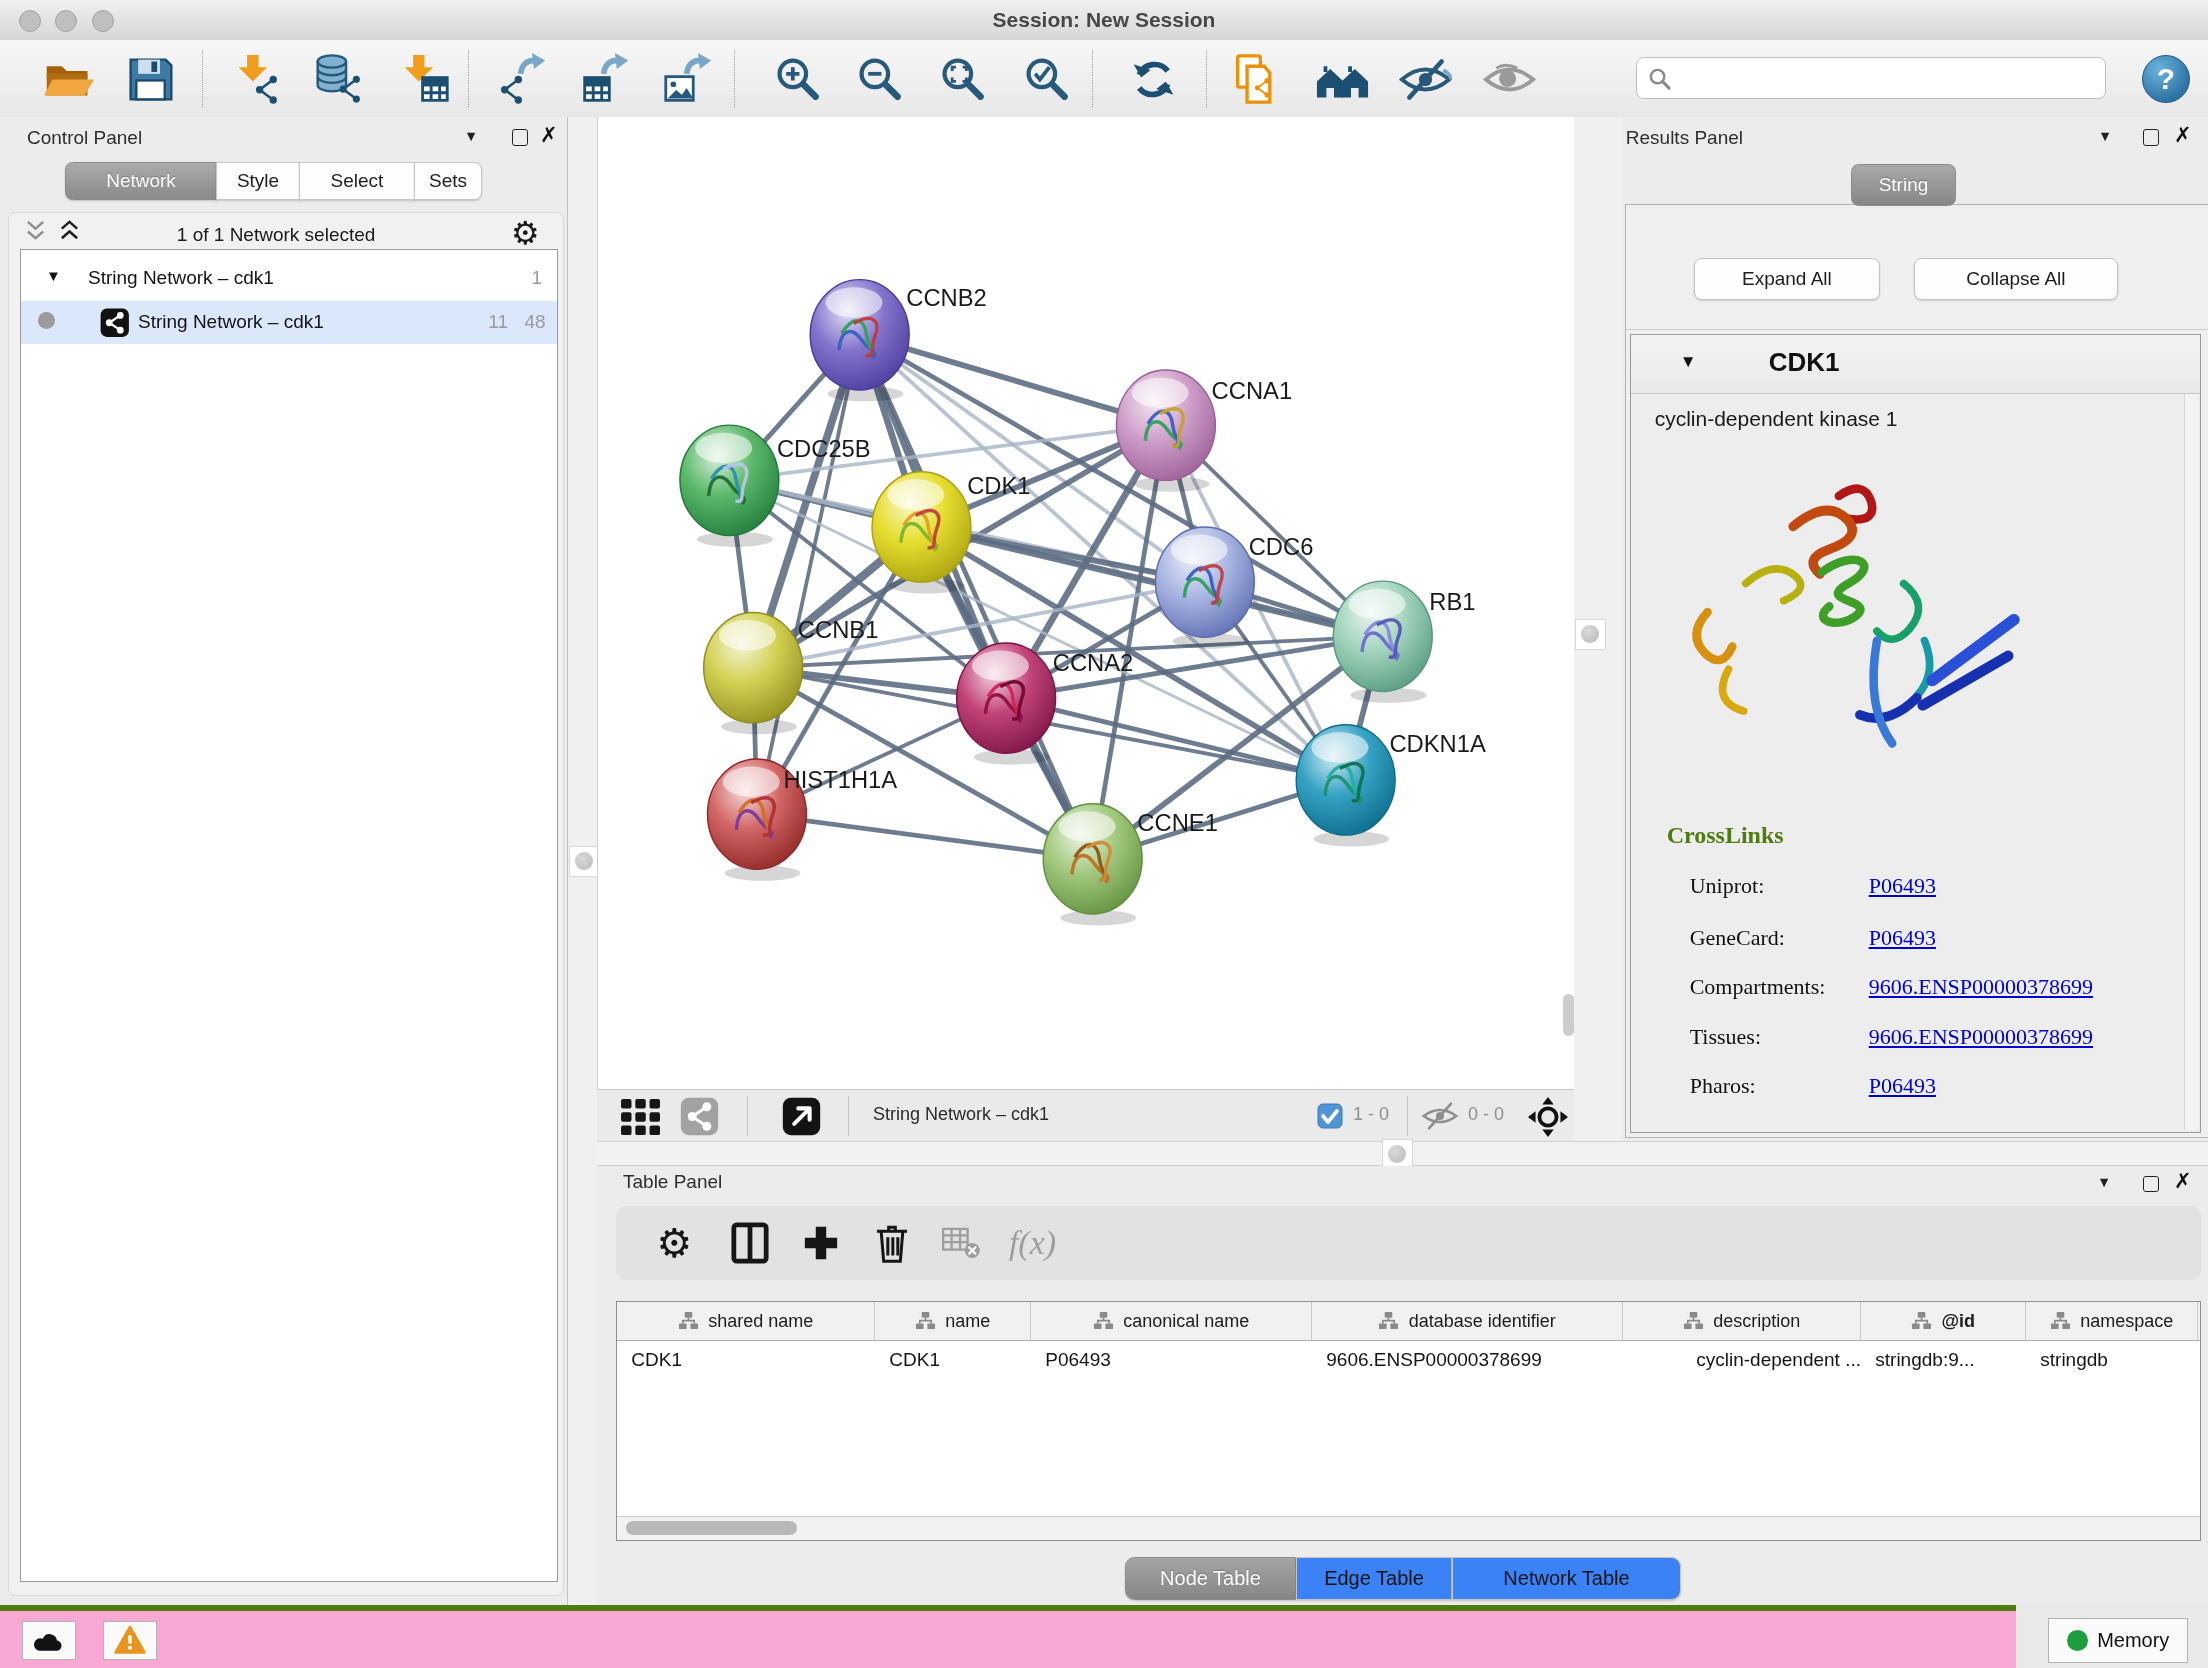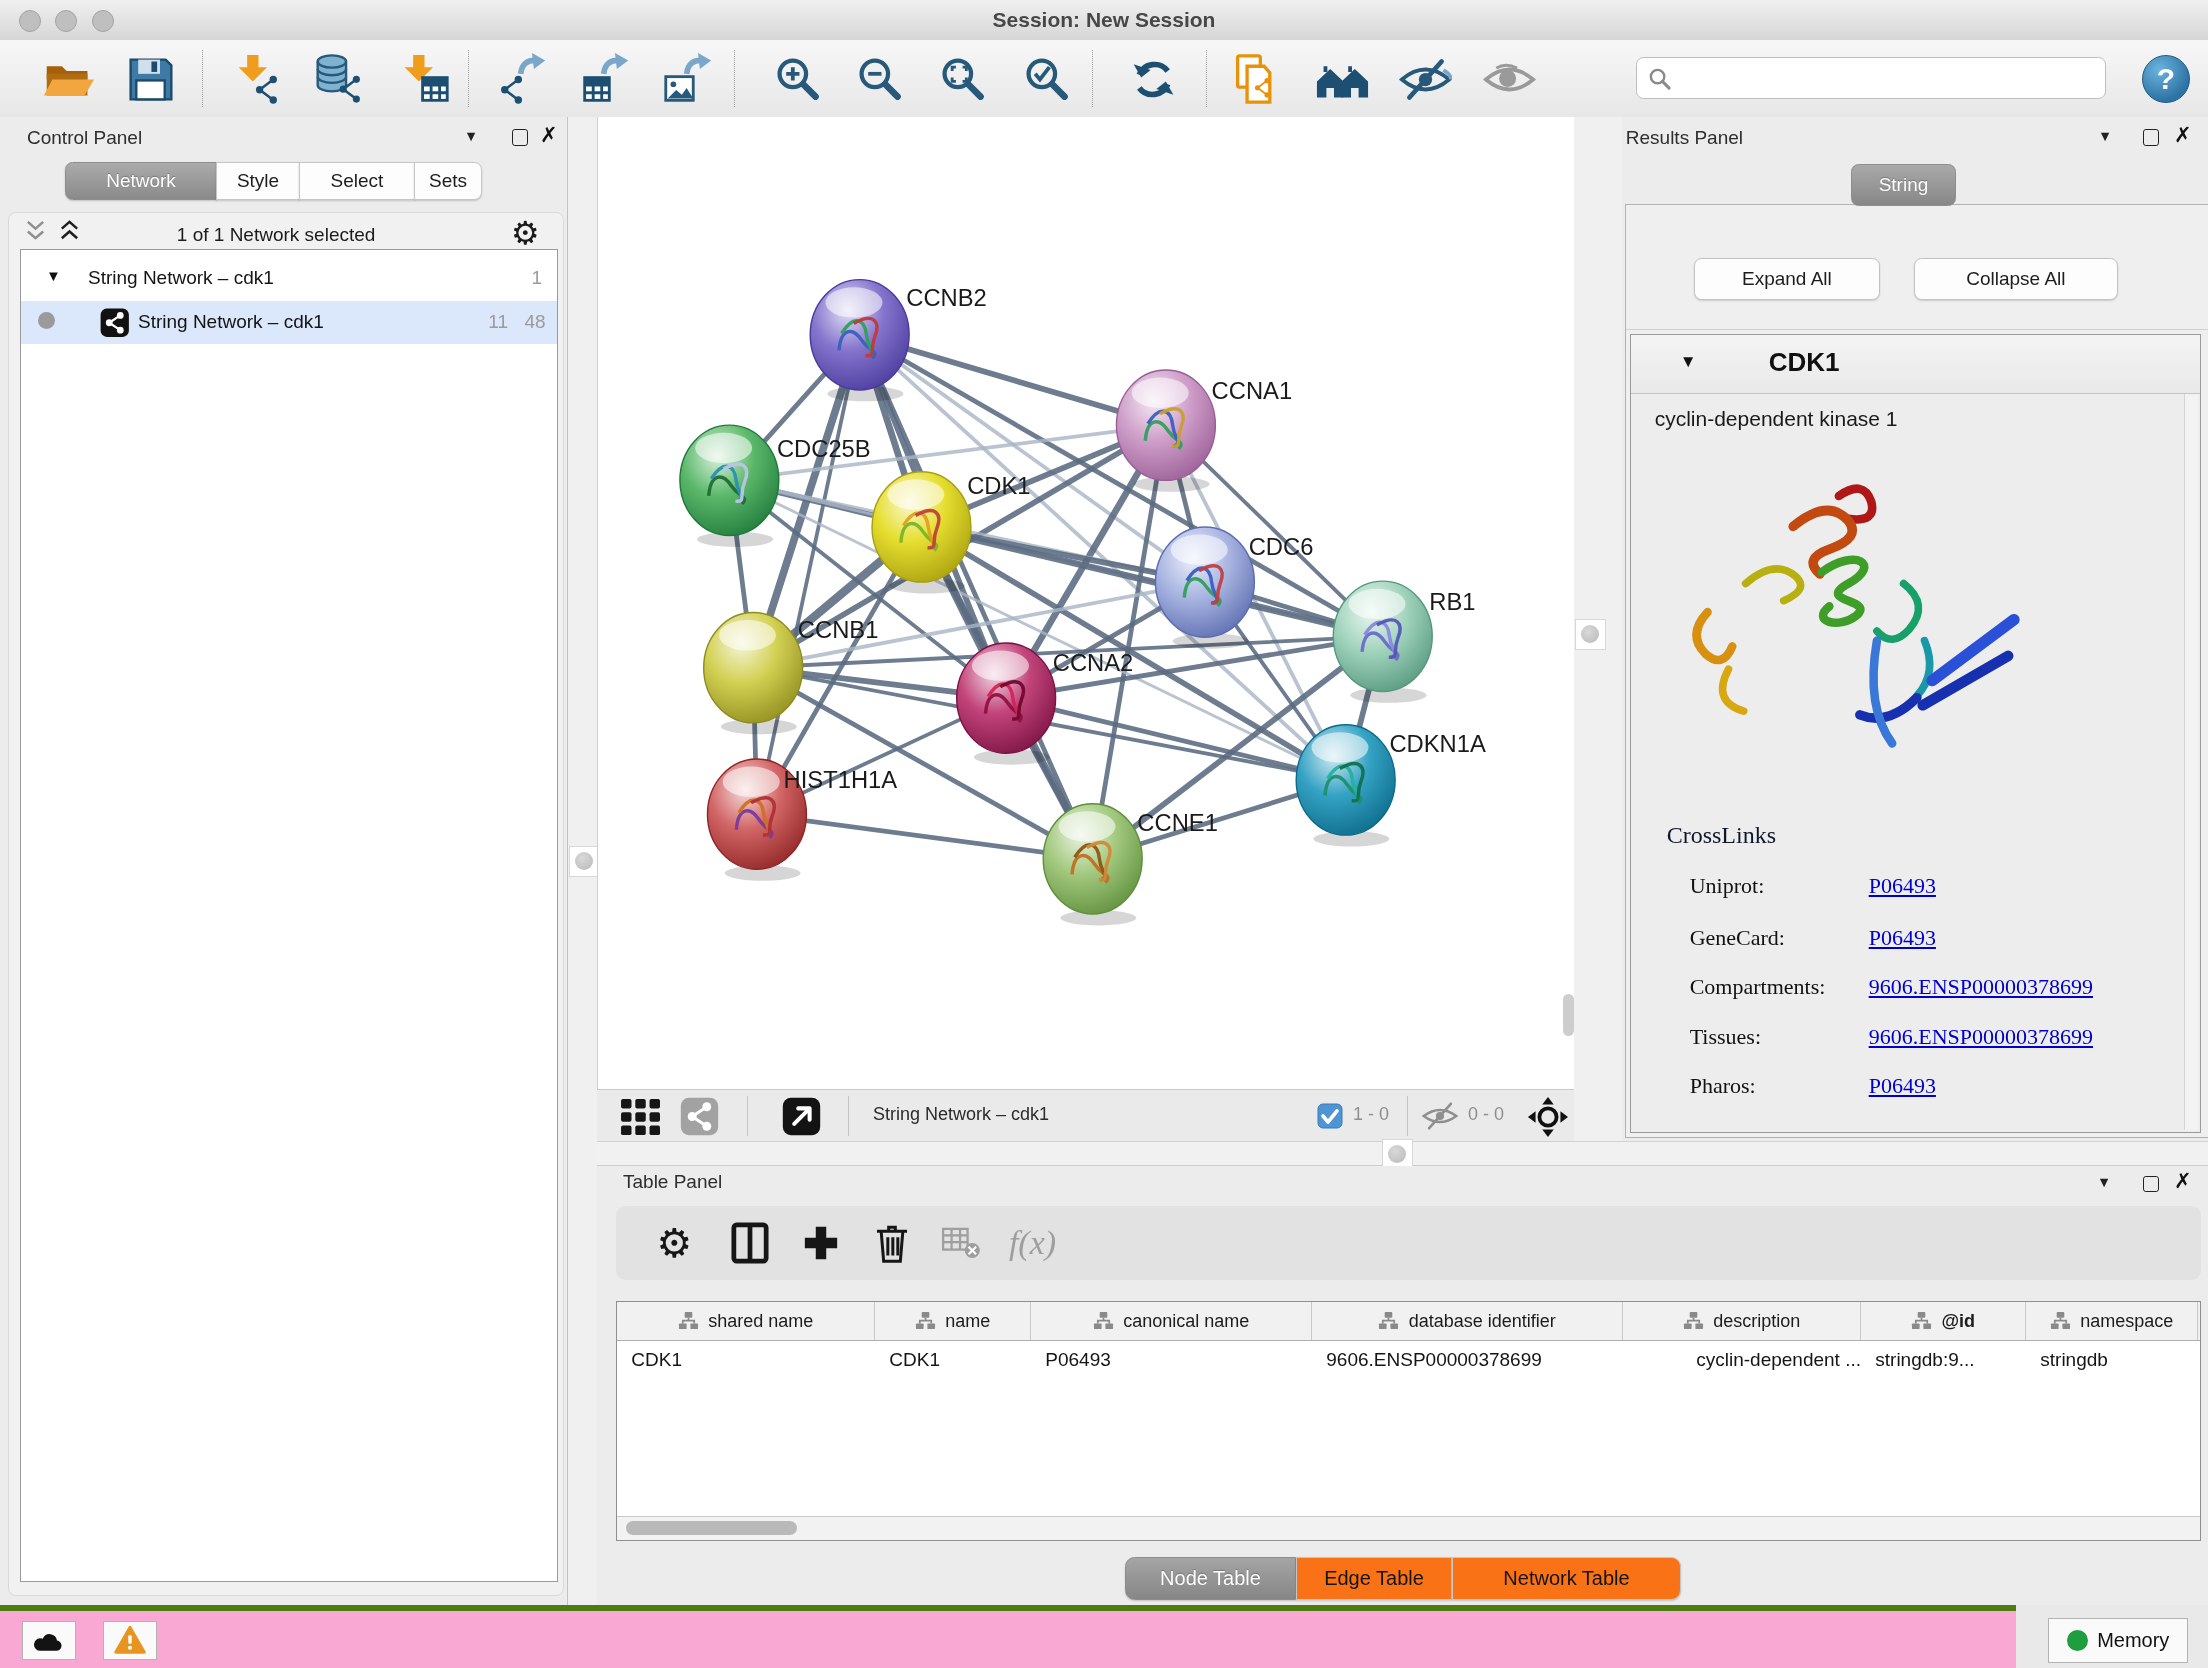--- a/index.html
+++ b/index.html
@@ -76,40 +76,40 @@
   .rp-btn{height:42px;background:#fdfdfd;border:1px solid #c2c2c2;border-radius:7.6px;font-size:19px;
     color:#1d1d1d;text-align:center;line-height:40px;box-sizing:border-box;
     box-shadow:0 1px 1.9px rgba(0,0,0,.15);}
   .cdk-box{left:3.8px;top:129px;width:571px;height:799px;border:1.9px solid #9a9a9a;background:#ededed;
     box-sizing:border-box;}
   .cdk-head{left:0;top:0;width:100%;height:59px;background:linear-gradient(#f4f4f4,#e9e9e9);
     border-bottom:1px solid #c4c4c4;box-sizing:border-box;}
   .cdk-title{font-size:26px;font-weight:bold;color:#111;}
   .cdk-desc{font-size:21px;color:#1a1a1a;}
   .xl{font-family:"Liberation Serif","DejaVu Serif",serif;}
-  .xl-title{font-size:24px;font-weight:normal;color:#0f172a;}
+  .xl-title{font-size:24px;font-weight:bold;color:#4d7c0f;}
   .xl-label{font-size:22px;color:#111;}
   .xl-link{font-size:22px;color:#0000cc;text-decoration:underline;}
   .rp-scroll{right:1.9px;top:59px;bottom:1.9px;width:13.3px;background:#f3f3f3;border-left:1px solid #d4d4d4;}
   
   .table-panel{left:597px;top:1166px;width:1611px;height:439px;background:#ececec;}
   .tp-toolbar{left:19px;top:40px;width:1585px;height:74px;background:#e2e2e2;border-radius:9.5px;}
   .tp-icon{top:0;height:74px;display:flex;align-items:center;justify-content:center;width:53px;}
   .fx{font-family:"Liberation Serif","DejaVu Serif",serif;font-style:italic;font-size:34px;color:#9e9e9e;}
   .grid-table{left:19px;top:135px;width:1585px;border:1.9px solid #8f8f8f;background:#fff;box-sizing:border-box;}
   .gt-headrow{display:flex;height:38px;background:#f1f1f1;border-bottom:1px solid #aeaeae;}
   .gt-h{box-sizing:border-box;border-right:1px solid #c9c9c9;display:flex;align-items:center;
     justify-content:center;gap:9.5px;font-size:18px;color:#1c1c1c;overflow:hidden;white-space:nowrap;}
   .gt-row{display:flex;height:40px;}
   .gt-c{box-sizing:border-box;padding:7.6px 0 0 14.3px;font-size:19px;color:#151515;overflow:hidden;
     white-space:nowrap;}
   .gt-body{height:175px;}
   .gt-scroll{height:23px;background:#f2f2f2;border-top:1px solid #c9c9c9;position:relative;}
   .gt-thumb{position:absolute;left:8.6px;top:3.8px;width:171px;height:14.3px;border-radius:7.6px;background:#b9b9b9;}
-  .bt-tab{top:391px;height:43px;box-sizing:border-box;border:1px solid #c6c6c6;background:#f97316;
+  .bt-tab{top:391px;height:43px;box-sizing:border-box;border:1px solid #c6c6c6;background:#3b82f6;
     color:#141414;font-size:20px;text-align:center;line-height:41px;box-shadow:0 1px 1.9px rgba(0,0,0,.18);}
   .bt-tab.sel{background:linear-gradient(#a5a5a5,#868686);color:#fff;border-color:#8d8d8d;
     text-shadow:0 -1px 1px rgba(0,0,0,.25);}
   
   .statusbar{left:0;top:1605px;width:2016px;height:63px;background:#f9a8d4;border-top:6px solid #4d7c0f;
     box-sizing:border-box;}
   .sb-btn{top:9.5px;width:54px;height:39px;background:#fafafa;border:1.9px solid #b3b3b3;
     display:flex;align-items:center;justify-content:center;box-sizing:border-box;}
   .mem-btn{left:2048px;top:6.7px;width:140px;height:45px;background:#fafafa;border:1.9px solid #b3b3b3;
     display:flex;align-items:center;justify-content:center;gap:9.5px;font-size:20px;color:#111;

